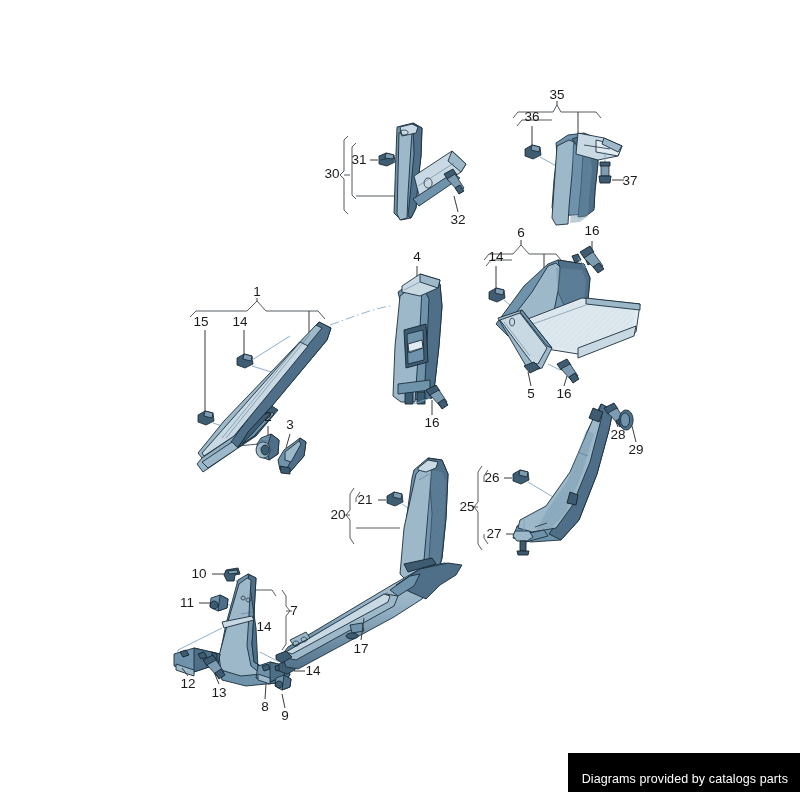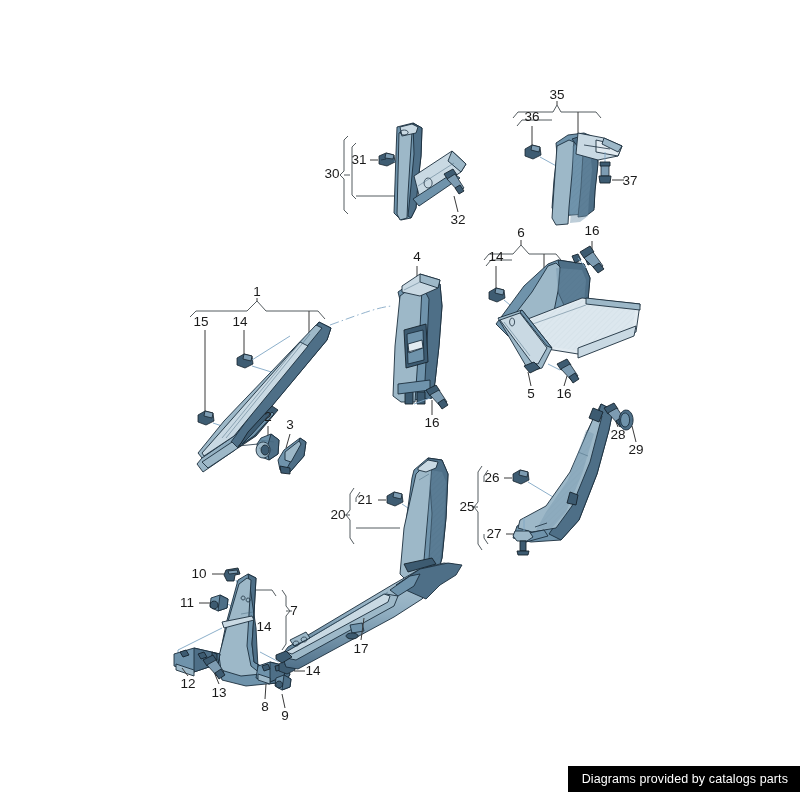--- a/index.html
+++ b/index.html
@@ -66,21 +66,21 @@
   .edge-soft { stroke: #3f6076; stroke-width: 0.6; fill: none; opacity: 0.75; }
 
   #watermark {
     position: absolute;
     right: 0px;
     bottom: 8px;
     background: #000000;
     color: #ffffff;
     font-family: "Liberation Sans", sans-serif;
     font-size: 12.5px;
-    padding: 6px 12px 6px 14px;
+    padding: 19px 12px 6px 14px;
     letter-spacing: 0.1px;
     white-space: nowrap;
   }
 </style>
 </head>
 <body>
 
 <div id="stage">
 
   <svg id="diagram-svg" viewBox="0 0 800 800" xmlns="http://www.w3.org/2000/svg">

